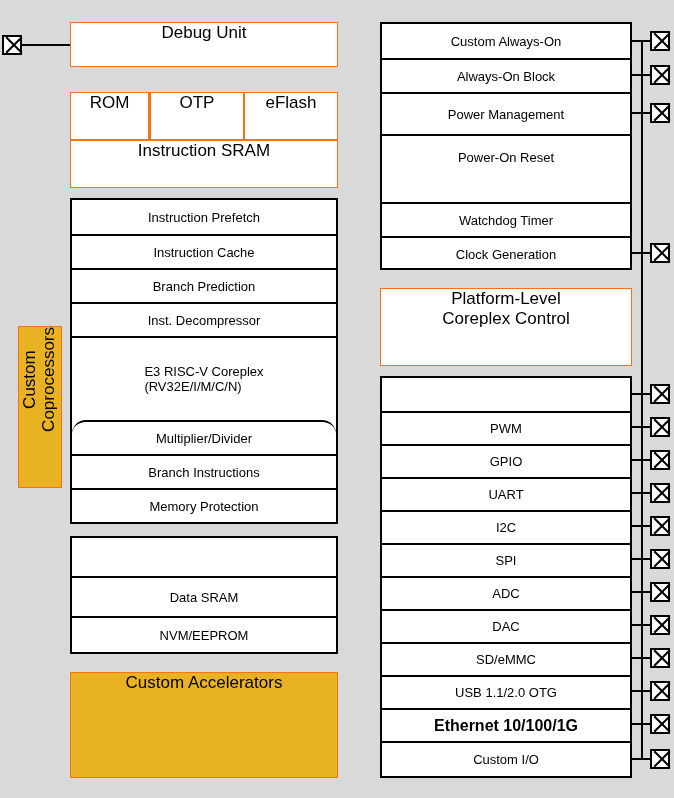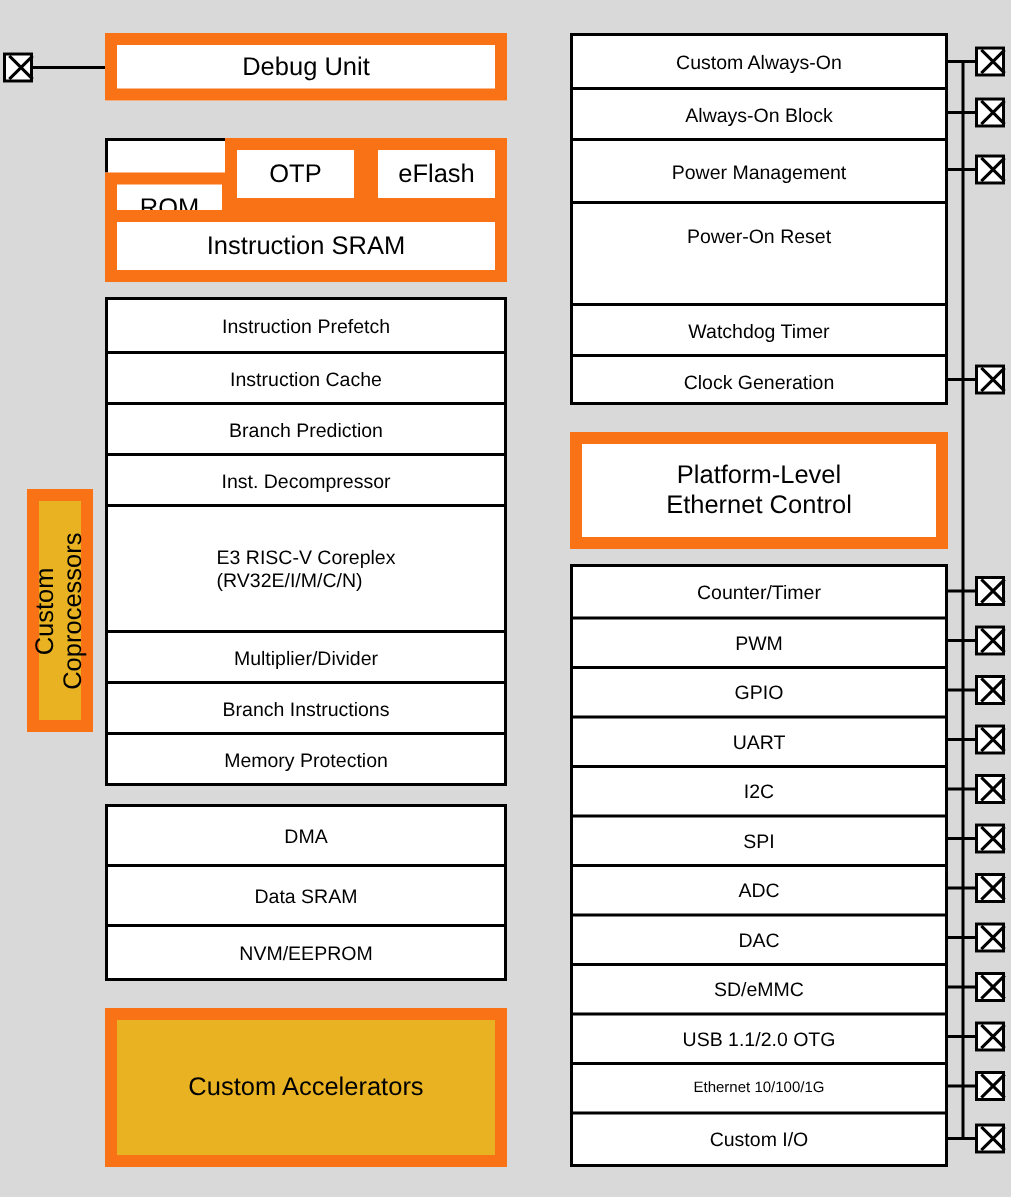--- a/index.html
+++ b/index.html
@@ -12,23 +12,23 @@
   #canvas{
     position:relative;
     width:674px;height:798px;
     background:#d9d9d9;
     box-sizing:border-box;
   }
   .blk{
     position:absolute;
     box-sizing:border-box;
     background:#ffffff;
-    border:8px solid #f97316;
+    border:1px solid #f97316;
     display:flex;
-    align-items:center;
+    align-items:flex-start;
     justify-content:center;
     text-align:center;
     font-size:17px;
     color:#000000;
     line-height:1.15;
   }
   .gold{ background:#e8b222; }
   .group{
     position:absolute;
     box-sizing:border-box;
@@ -73,35 +73,35 @@
   .pad:after{transform:rotate(-45deg);}
   .vtext{
     writing-mode:vertical-rl;
     transform:rotate(180deg);
     white-space:pre-line;
     text-align:center;
     font-size:17px;
     line-height:1.1;
   }
   .two-line{white-space:pre-line;}
-  .small{font-size:10px;}
+  .small{font-size:16px;font-weight:bold;}
 </style>
 </head>
 <body>
 
 <div id="canvas">
 
   <div class="pad" style="left:2px;top:35px;"></div>
   <div class="hline" style="left:22px;top:44px;width:48px;"></div>
   <div class="blk" style="left:70px;top:22px;width:268px;height:45px;">
     <span>Debug Unit</span>
   </div>
 
   <div class="group" style="left:70px;top:92px;width:268px;height:96px;"></div>
-  <div class="blk" style="left:70px;top:92px;width:80px;height:48px;border-right-width:2px;margin-top:23px;">
+  <div class="blk" style="left:70px;top:92px;width:80px;height:48px;border-right-width:2px;">
     <span>ROM</span>
   </div>
   <div class="blk" style="left:150px;top:92px;width:94px;height:48px;">
     <span>OTP</span>
   </div>
   <div class="blk" style="left:244px;top:92px;width:94px;height:48px;">
     <span>eFlash</span>
   </div>
   <div class="blk" style="left:70px;top:140px;width:268px;height:48px;">
     <span>Instruction SRAM</span>
@@ -117,39 +117,36 @@
   <div class="row" style="left:72px;top:268px;width:264px;height:34px;">
     <span>Branch Prediction</span>
   </div>
   <div class="row" style="left:72px;top:302px;width:264px;height:34px;">
     <span>Inst. Decompressor</span>
   </div>
   <div class="row two-line" style="left:72px;top:336px;width:264px;height:84px;">
     <span class="two-line">E3 RISC-V Coreplex
 (RV32E/I/M/C/N)</span>
   </div>
-  <div class="row" style="left:72px;top:420px;width:264px;height:34px;">
+  <div class="row" style="left:72px;top:420px;width:264px;height:34px;border-radius:14px;">
     <span>Multiplier/Divider</span>
   </div>
   <div class="row gold" style="left:72px;top:454px;width:264px;height:34px;">
     <span>Branch Instructions</span>
   </div>
   <div class="row" style="left:72px;top:488px;width:264px;height:34px;">
     <span>Memory Protection</span>
   </div>
 
   <div class="blk gold" style="left:18px;top:326px;width:44px;height:162px;">
     <span class="vtext">Custom
 Coprocessors</span>
   </div>
 
   <div class="group" style="left:70px;top:536px;width:268px;height:118px;"></div>
-  <div class="row rowtop" style="left:72px;top:538px;width:264px;height:38px;">
-    <span>DMA</span>
-  </div>
   <div class="row" style="left:72px;top:576px;width:264px;height:40px;">
     <span>Data SRAM</span>
   </div>
   <div class="row" style="left:72px;top:616px;width:264px;height:36px;">
     <span>NVM/EEPROM</span>
   </div>
 
   <div class="blk gold" style="left:70px;top:672px;width:268px;height:106px;">
     <span>Custom Accelerators</span>
   </div>
@@ -178,28 +175,25 @@
   <div class="pad" style="left:650px;top:31px;"></div>
   <div class="hline" style="left:632px;top:74px;width:18px;"></div>
   <div class="pad" style="left:650px;top:65px;"></div>
   <div class="hline" style="left:632px;top:112px;width:18px;"></div>
   <div class="pad" style="left:650px;top:103px;"></div>
   <div class="hline" style="left:632px;top:252px;width:18px;"></div>
   <div class="pad" style="left:650px;top:243px;"></div>
 
   <div class="blk two-line" style="left:380px;top:288px;width:252px;height:78px;">
     <span class="two-line">Platform-Level
-Ethernet Control</span>
+Coreplex Control</span>
   </div>
 
   <div class="group" style="left:380px;top:376px;width:252px;height:402px;"></div>
 
-  <div class="row rowtop" style="left:382px;top:378px;width:248px;height:33px;">
-    <span>Counter/Timer</span>
-  </div>
   <div class="row" style="left:382px;top:411px;width:248px;height:33px;">
     <span>PWM</span>
   </div>
   <div class="row" style="left:382px;top:444px;width:248px;height:33px;">
     <span>GPIO</span>
   </div>
   <div class="row" style="left:382px;top:477px;width:248px;height:33px;">
     <span>UART</span>
   </div>
   <div class="row" style="left:382px;top:510px;width:248px;height:33px;">

